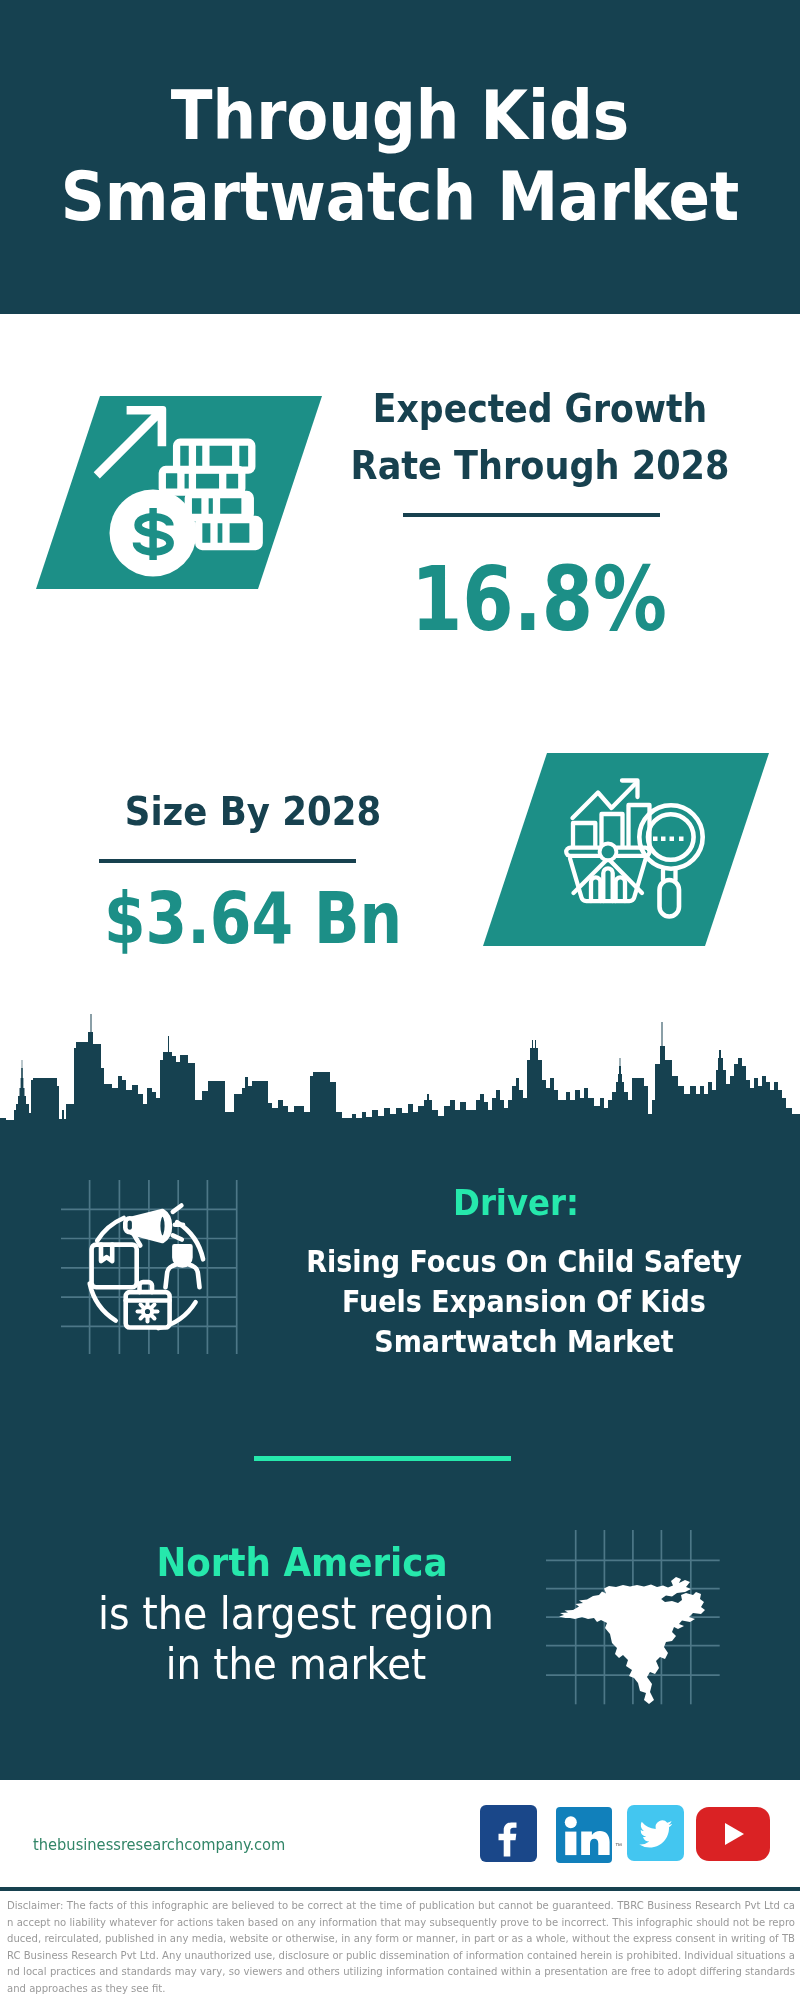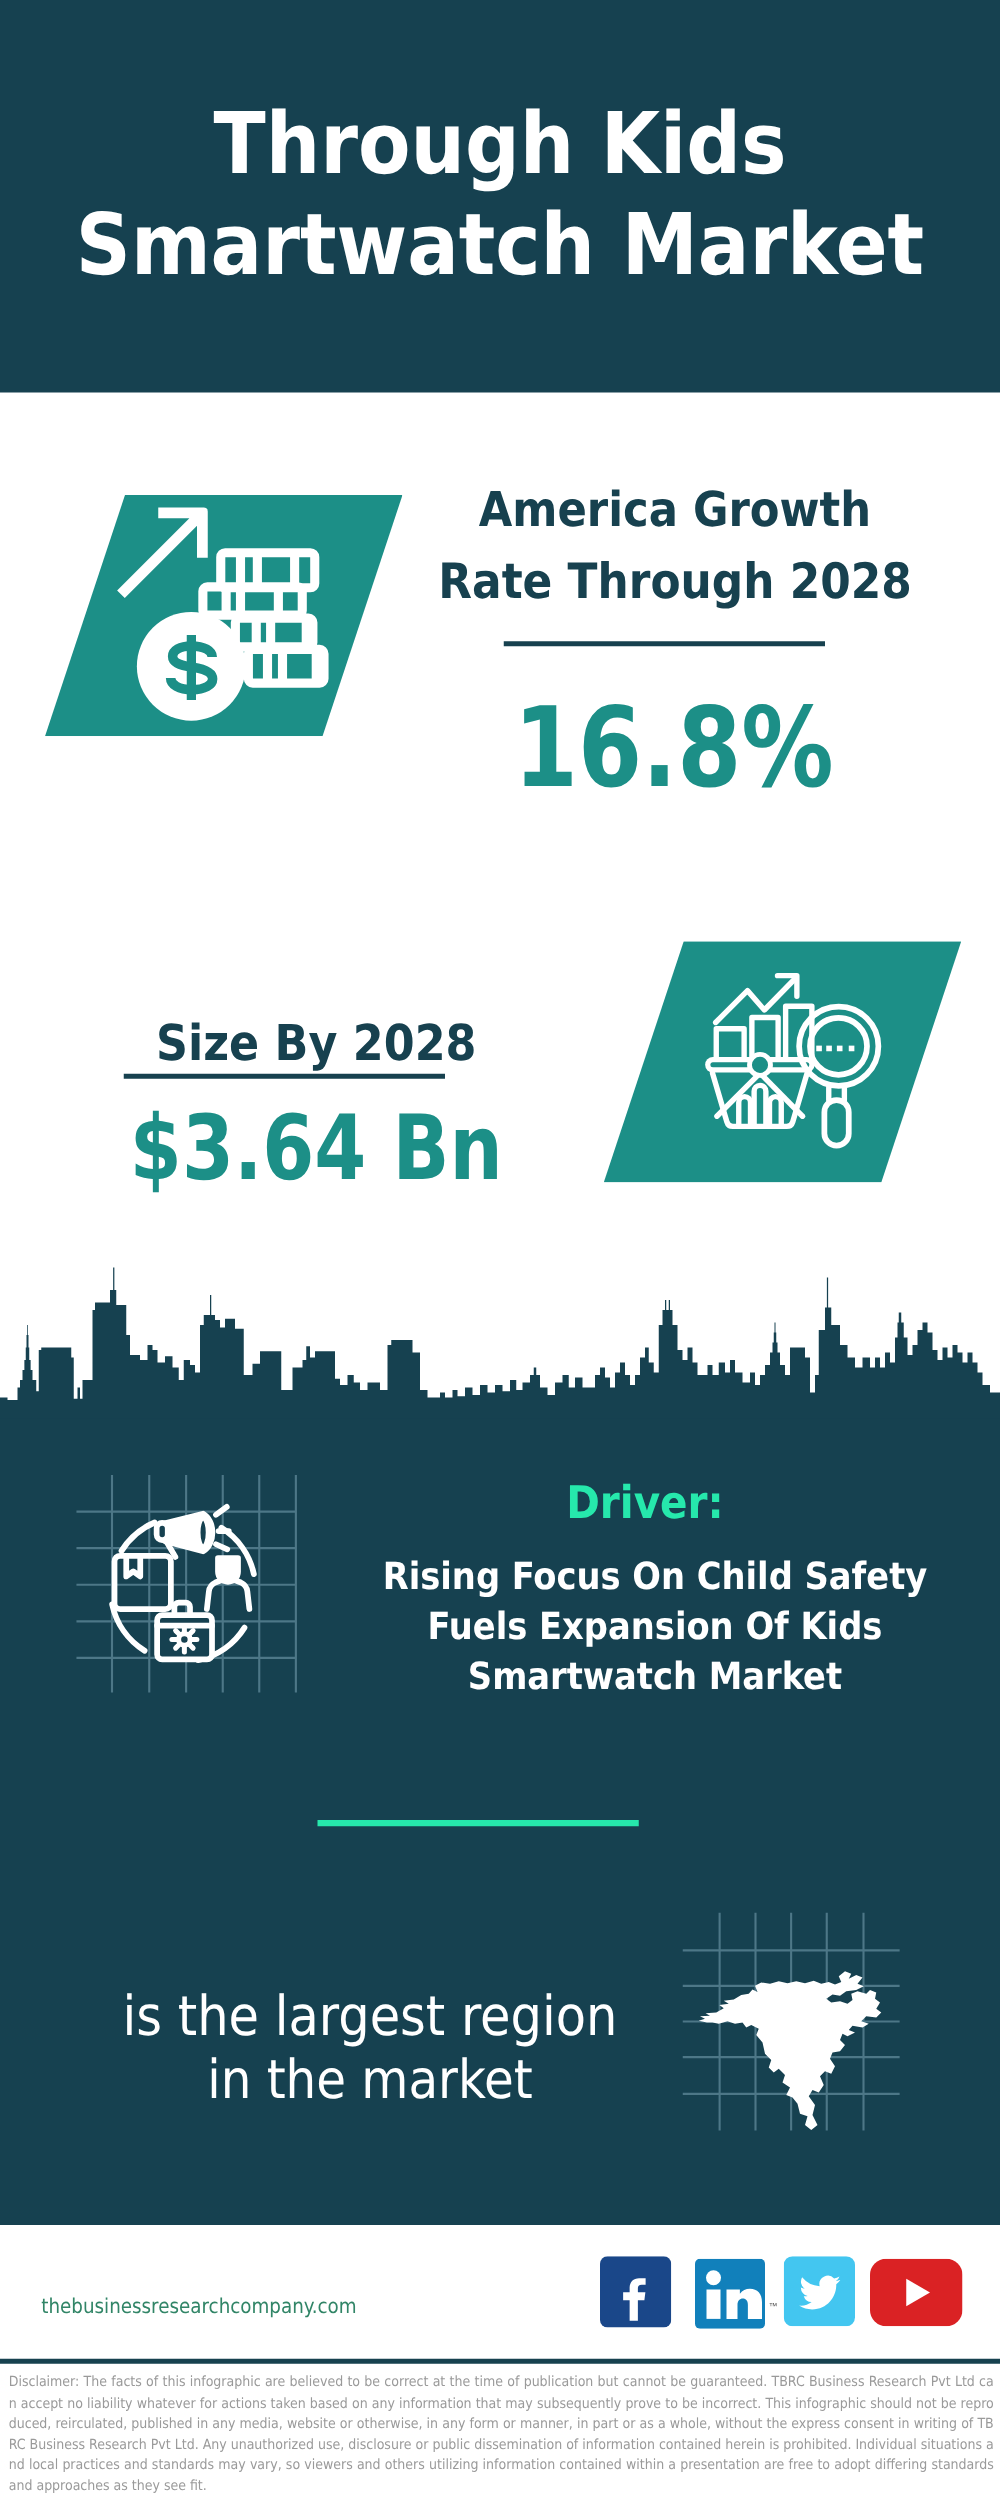--- a/index.html
+++ b/index.html
@@ -31,21 +31,21 @@
               white-space:nowrap;line-height:1;text-align:center;}
   .stat-value span{display:inline-block;transform:scaleY(1.08);transform-origin:50% 100%;}
   .rule-dark{background:#17414F;height:4px;}
 
   #s1l1{left:340px;top:390px;width:400px;font-size:38.5px;}
   #s1l2{left:340px;top:446px;width:400px;font-size:39px;}
   #rule1{left:403px;top:513px;width:257px;}
   #s1v{left:339px;top:562px;width:400px;font-size:82px;}
 
   #s2l1{left:54px;top:735px;width:400px;font-size:39px;}
-  #s2l2{left:53px;top:792px;width:400px;font-size:39.5px;margin-top:24px;}
+  #s2l2{left:53px;top:792px;width:400px;font-size:39.5px;}
   #rule2{left:99px;top:859px;width:257px;}
   #s2v{left:53px;top:888px;width:400px;font-size:66.5px;}
 
   
   #icon1{left:75px;top:395px;width:190px;height:190px;}
   #icon2{left:540px;top:765px;width:172px;height:160px;}
   #dark-panel{left:0;top:1120px;width:800px;height:660px;background:#164150;}
   #skyline{left:0;top:1010px;width:800px;height:125px;}
 
   
@@ -124,21 +124,21 @@
       </g>
       <g>
         <circle cx="78" cy="138" r="43.5" fill="#ffffff"></circle>
         <g fill="none" stroke="#1C8F87" stroke-width="7.6">
           <path d="M94.8 130.6 c0-4.8-6.3-8.9-16.8-8.9 -9.0 0-14.9 3.7-14.9 8.3 0 4.5 4.3 7.1 15.9 8.8 11.6 1.7 16.1 4.8 16.1 9.4 0 4.9-6.4 8.6-16.4 8.6 -10.6 0-17.2-4.0-17.2-9.4"></path>
         </g>
         <rect x="74.4" y="113.0" width="7.4" height="52" fill="#1C8F87"></rect>
       </g>
     </svg>
   </div>
-  <div class="abs stat-label" id="s1l1">America Growth</div>
+  <div class="abs stat-label" id="s1l1">Expected Growth</div>
   <div class="abs stat-label" id="s1l2">Rate Through 2028</div>
   <div class="abs rule-dark" id="rule1"></div>
   <div class="abs stat-value" id="s1v"><span>16.8%</span></div>
 
   <div class="abs para" id="para2"></div>
   <div class="abs" id="icon2">
     <svg viewBox="0 0 172 160" width="172" height="160" style="overflow:visible">
       <g fill="none" stroke="#ffffff" stroke-width="4.3" stroke-linecap="round" stroke-linejoin="round">
 
         <polyline points="32.5,53 58,27.5 71.5,43 95,19"></polyline>
@@ -245,20 +245,21 @@
         </g>
       </g>
     </svg>
   </div>
   <div class="abs" id="drv-h">Driver:</div>
   <div class="abs drv-b" id="drv1">Rising Focus On Child Safety</div>
   <div class="abs drv-b" id="drv2">Fuels Expansion Of Kids</div>
   <div class="abs drv-b" id="drv3">Smartwatch Market</div>
   <div class="abs" id="mint-rule"></div>
 
+  <div class="abs" id="reg-h">North America</div>
   <div class="abs reg-b" id="reg1">is the largest region</div>
   <div class="abs reg-b" id="reg2">in the market</div>
   <div class="abs" id="icon4">
     <svg viewBox="0 0 175 176" width="175" height="176">
       <g stroke="#4d7787" stroke-width="1.7">
         <line x1="29.7" y1="0" x2="29.7" y2="174.3"></line>
         <line x1="58.4" y1="0" x2="58.4" y2="174.3"></line>
         <line x1="86.9" y1="0" x2="86.9" y2="174.3"></line>
         <line x1="115.4" y1="0" x2="115.4" y2="174.3"></line>
         <line x1="144.8" y1="0" x2="144.8" y2="174.3"></line>

